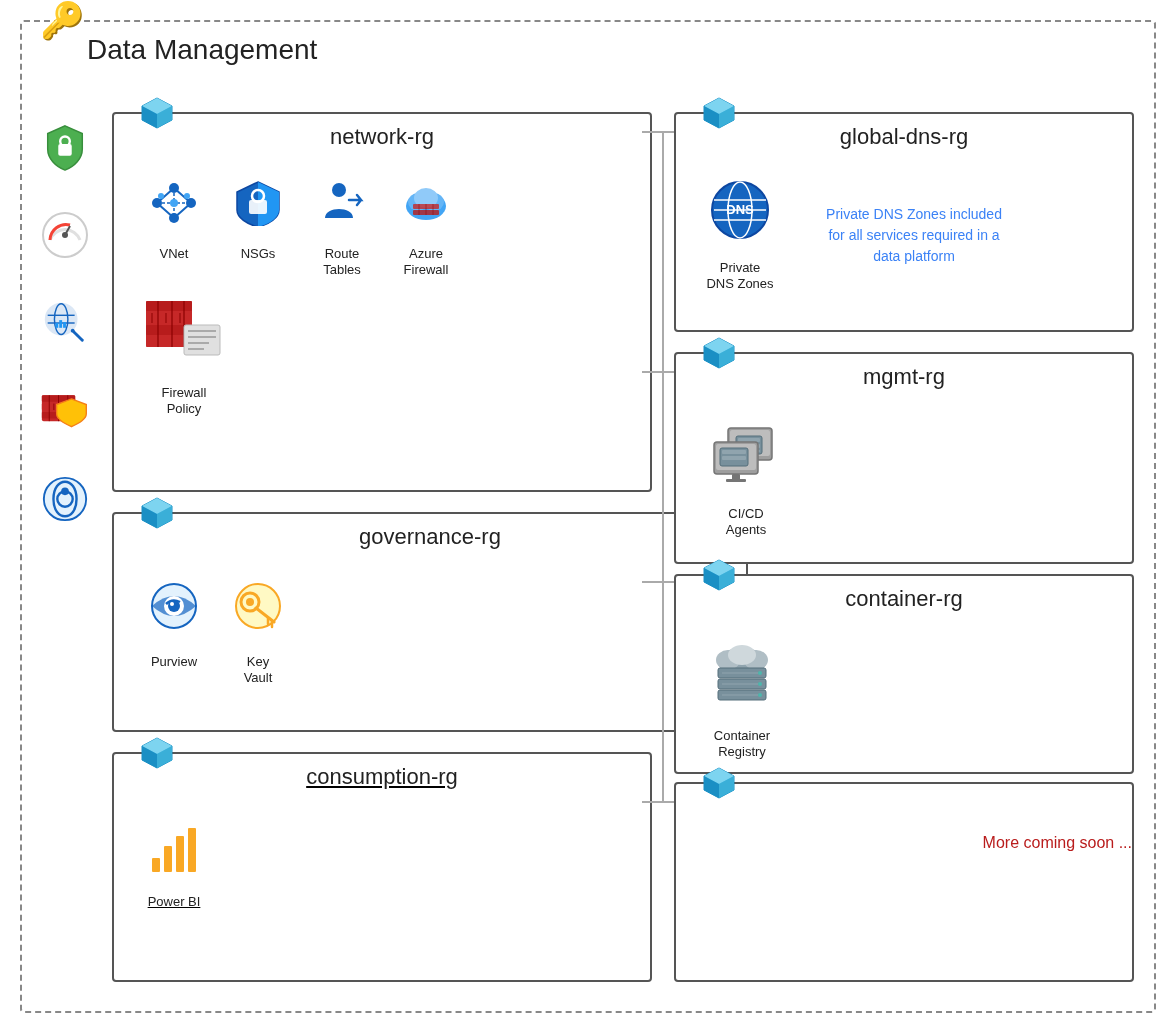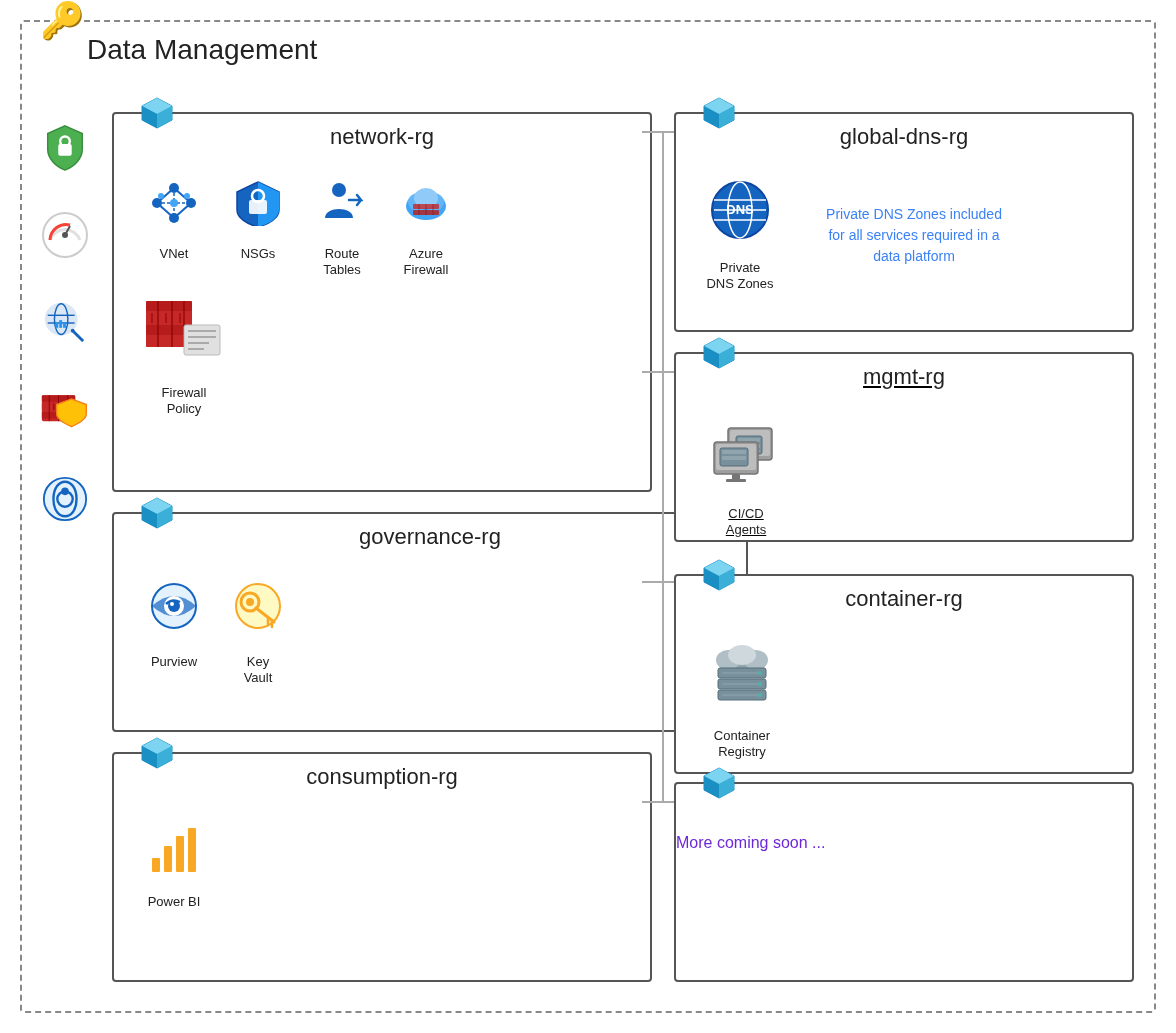--- a/index.html
+++ b/index.html
@@ -90,37 +90,37 @@
       width: 636px;
       height: 220px;
     }
 
     
     .consumption-rg {
       top: 730px;
       left: 90px;
       width: 540px;
       height: 230px;
+      text-decoration: underline;
     }
 
     
     .global-dns-rg {
       top: 90px;
       left: 652px;
       width: 460px;
       height: 220px;
     }
 
     
     .mgmt-rg {
       top: 330px;
       left: 652px;
       width: 460px;
-      height: 190px;
-      text-decoration: underline;
+      height: 212px;
     }
 
     
     .container-rg {
       top: 540px;
       left: 652px;
       width: 460px;
       height: 200px;
       margin-top: 12px;
     }
@@ -178,22 +178,22 @@
     .dns-row {
       display: flex;
       flex-direction: row;
       align-items: center;
       gap: 30px;
       padding: 16px 30px 10px 30px;
     }
 
     .more-coming {
       font-size: 16px;
-      color: #6d28d9;
-      text-align: left;
+      color: #b91c1c;
+      text-align: right;
       padding-top: 50px;
     }
 
   </style>
 </head>
 <body>
 
 <div class="main-container">
 
   <div class="key-icon">🔑</div>

